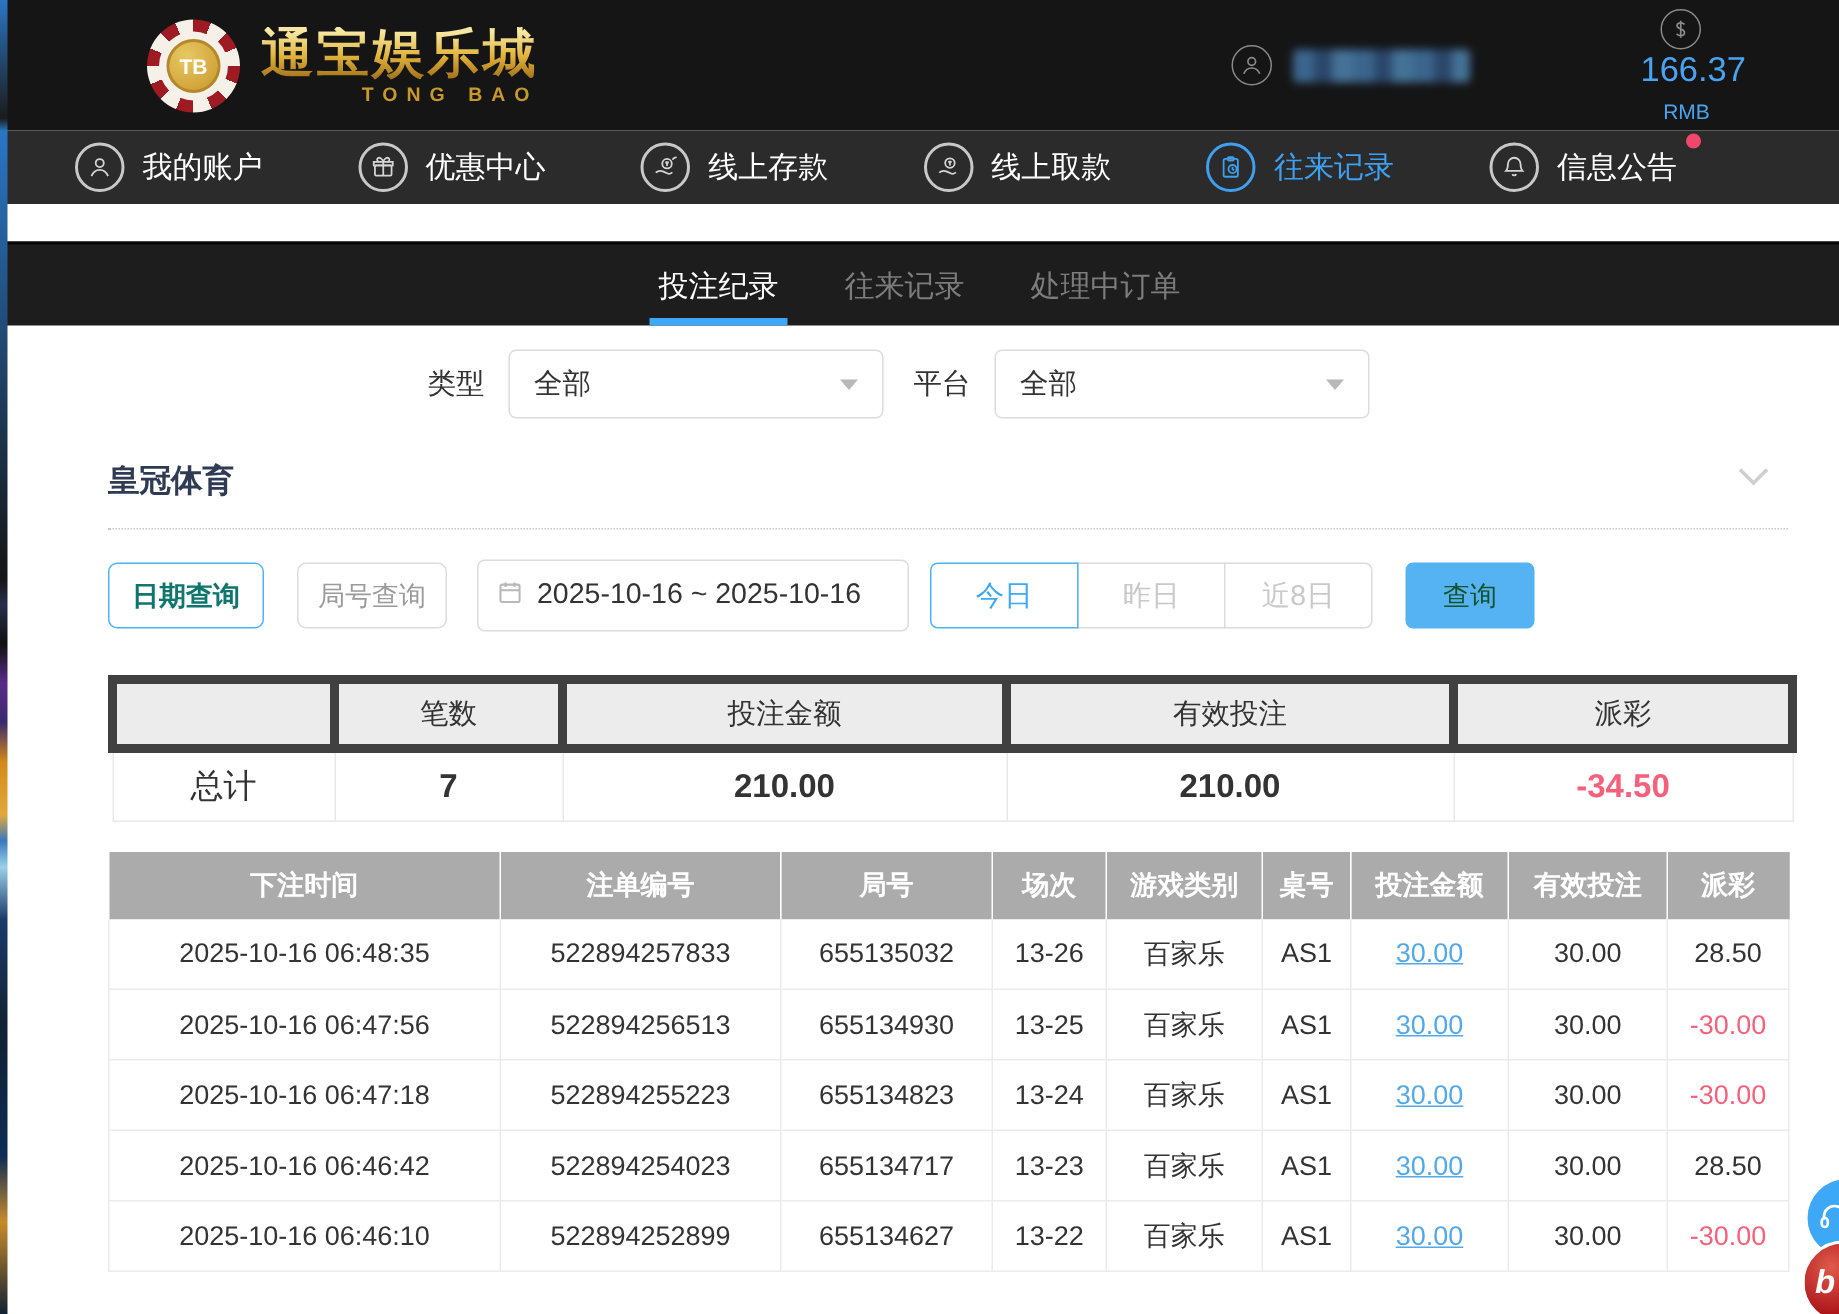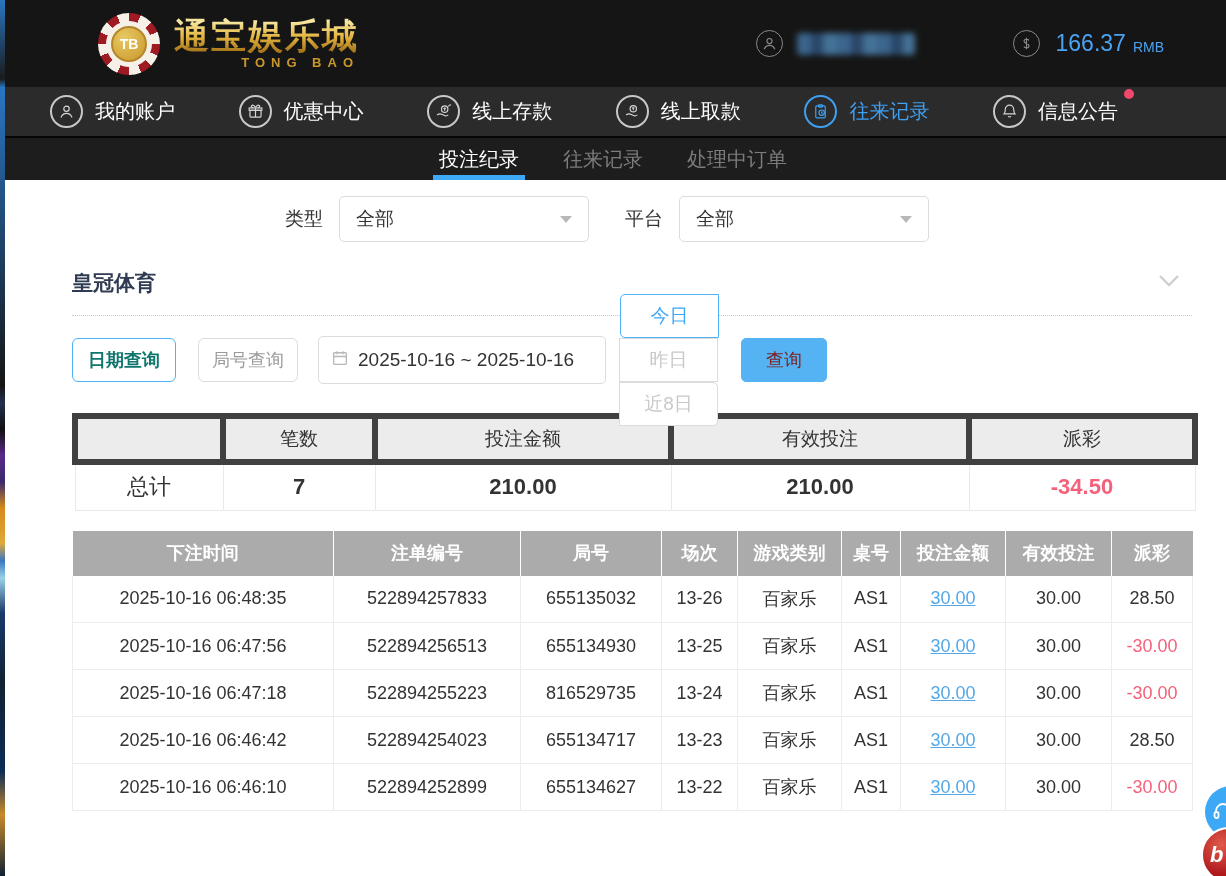--- a/index.html
+++ b/index.html
@@ -33,81 +33,81 @@
     -webkit-background-clip:text; background-clip:text; color:transparent; line-height:1; }
   .logo-en { font-size:13px; letter-spacing:6px; color:#c9982c; text-align:right; margin-top:2px; font-weight:bold; }
 
   .topbar-right { margin-left:auto; display:flex; align-items:center; margin-right:62px; }
   .circ-icon { width:27px; height:27px; border-radius:50%; border:1.5px solid #8a8a8a;
     display:flex; align-items:center; justify-content:center; flex:0 0 auto; }
   .circ-icon svg { stroke:#8a8a8a; fill:none; stroke-width:1.6; }
   .user-redacted { width:118px; height:22px; margin-left:14px; border-radius:3px;
     background:repeating-linear-gradient(90deg,#3e6a94 0 14px,#2c4a6e 14px 26px,#47779e 26px 40px);
     filter:blur(3px); opacity:.95; }
-  .balance-group { display:flex; align-items:center; margin-left:98px; }
+  .balance-group { display:flex; align-items:center; margin-left:98px;flex-direction:column; }
   .balance-amount { color:#4aa3f0; font-size:23px; margin-left:16px; font-weight:500; }
   .balance-cur { color:#4aa3f0; font-size:14px; margin-left:7px; margin-top:6px; }
 
   
   .navbar { height:49px; background:#2b2b2b; display:flex; align-items:center;
     justify-content:space-between; padding:0 108px 0 50px; }
   .nav-item { display:flex; align-items:center; cursor:pointer; position:relative; }
   .nav-circ { width:33px; height:33px; border-radius:50%; border:2px solid #c8c8c8;
     display:flex; align-items:center; justify-content:center; flex:0 0 auto; }
   .nav-circ svg { stroke:#d5d5d5; fill:none; stroke-width:1.5; }
   .nav-label { color:#fff; font-size:20px; margin-left:12px; }
   .nav-item.active .nav-circ { border-color:#3f9ff0; }
   .nav-item.active .nav-circ svg { stroke:#3f9ff0; }
   .nav-item.active .nav-label { color:#3f9ff0; }
   .notice-dot { position:absolute; right:-16px; top:-6px; width:10px; height:10px;
     border-radius:50%; background:#f0476d; }
 
   
-  .subtabs { height:44px; background:#1d1d1d; border-top:2px solid #060606;
-    display:flex; align-items:stretch; justify-content:center; gap:40px; }
+  .subtabs { height:56px; background:#1d1d1d; border-top:2px solid #060606;
+    display:flex; align-items:stretch; justify-content:center; gap:40px;margin-top:25px; }
   .subtab { display:flex; align-items:center; font-size:20px; color:#7c7c7c;
     cursor:pointer; position:relative; padding:0 2px; }
   .subtab.active { color:#fff; }
   .subtab.active::after { content:""; position:absolute; left:-4px; right:-4px; bottom:0;
     height:5px; background:#3da8f5; }
 
   
   .content { background:#fff; padding:0 34px 0 72px; }
 
   .filter-row { display:flex; align-items:center; margin-top:16px; height:46px; }
   .filter-label { font-size:19px; color:#333; }
   .select-box { width:250px; height:46px; border:1px solid #dcdcdc; border-radius:5px;
     display:flex; align-items:center; padding:0 16px; margin-left:16px; cursor:pointer;
     color:#333; font-size:19px; background:#fff; }
   .select-caret { margin-left:auto; width:0; height:0; border-left:6px solid transparent;
     border-right:6px solid transparent; border-top:7px solid #b8b8b8; }
-  .filter-label.second { margin-left:36px; }
+  .filter-label.second { margin-left:20px; }
 
   .section-row { display:flex; align-items:center; margin-top:27px; cursor:pointer; }
   .section-title { font-size:21px; font-weight:bold; color:#2e3b52; }
   .section-chevron { margin-left:auto; margin-right:12px; }
   .dotted-divider { border-bottom:1px dotted #c8c8c8; margin-top:18px; }
   .section-row.bb { margin-top:30px; }
 
   .controls-row { display:flex; align-items:center; margin-top:22px; height:44px; }
   .btn { height:44px; display:flex; align-items:center; justify-content:center;
     border-radius:6px; font-size:18px; cursor:pointer; background:#fff; }
   .btn-datequery { width:104px; border:1px solid #4db3f7; color:#0f766e; font-weight:bold; }
   .btn-roundquery { width:100px; border:1px solid #dcdcdc; color:#9b9b9b; margin-left:22px; }
   .date-input { width:288px; height:48px; border:1px solid #dcdcdc; border-radius:5px;
     display:flex; align-items:center; padding:0 12px; margin-left:20px; cursor:pointer; }
   .date-text { font-size:19px; color:#333; margin-left:9px; white-space:nowrap; }
-  .seg-group { display:flex; margin-left:14px;flex-direction:column; }
+  .seg-group { display:flex; margin-left:14px; }
   .seg { width:99px; height:44px; display:flex; align-items:center; justify-content:center;
     font-size:19px; border:1px solid #dcdcdc; color:#c9c9c9; cursor:pointer; background:#fff;
     margin-left:-1px; }
   .seg:first-child { border-radius:5px 0 0 5px; margin-left:0; }
   .seg:last-child { border-radius:0 5px 5px 0; }
   .seg.active { border-color:#4db3f7; color:#3da8f5; z-index:2; }
-  .btn-search { width:86px; background:#55b3f3; border:1px solid #55b3f3; color:#7f1d1d; margin-left:22px; border-radius:5px; }
+  .btn-search { width:86px; background:#55b3f3; border:1px solid #55b3f3; color:#14532d; margin-left:22px; border-radius:5px; }
 
   
   table { border-collapse:collapse; table-layout:fixed; }
   .summary-table { width:1120px; margin-top:31px; }
   .summary-table th { background:#ececec; height:46px; font-size:19px; color:#333;
     font-weight:normal; border:6px solid #404040; }
   .summary-table td { background:#fff; height:48px; font-size:22px; color:#333;
     text-align:center; border:1px solid #e9e9e9; font-weight:bold; }
   .summary-table td.lbl { font-weight:normal; }
   .neg { color:#f5607a !important; }
@@ -349,21 +349,21 @@
       <td>13-25</td>
       <td>百家乐</td>
       <td>AS1</td>
       <td><span class="bet-link">30.00</span></td>
       <td>30.00</td>
       <td class="neg">-30.00</td>
     </tr>
     <tr>
       <td>2025-10-16 06:47:18</td>
       <td>522894255223</td>
-      <td>816529735</td>
+      <td>655134823</td>
       <td>13-24</td>
       <td>百家乐</td>
       <td>AS1</td>
       <td><span class="bet-link">30.00</span></td>
       <td>30.00</td>
       <td class="neg">-30.00</td>
     </tr>
     <tr>
       <td>2025-10-16 06:46:42</td>
       <td>522894254023</td>

